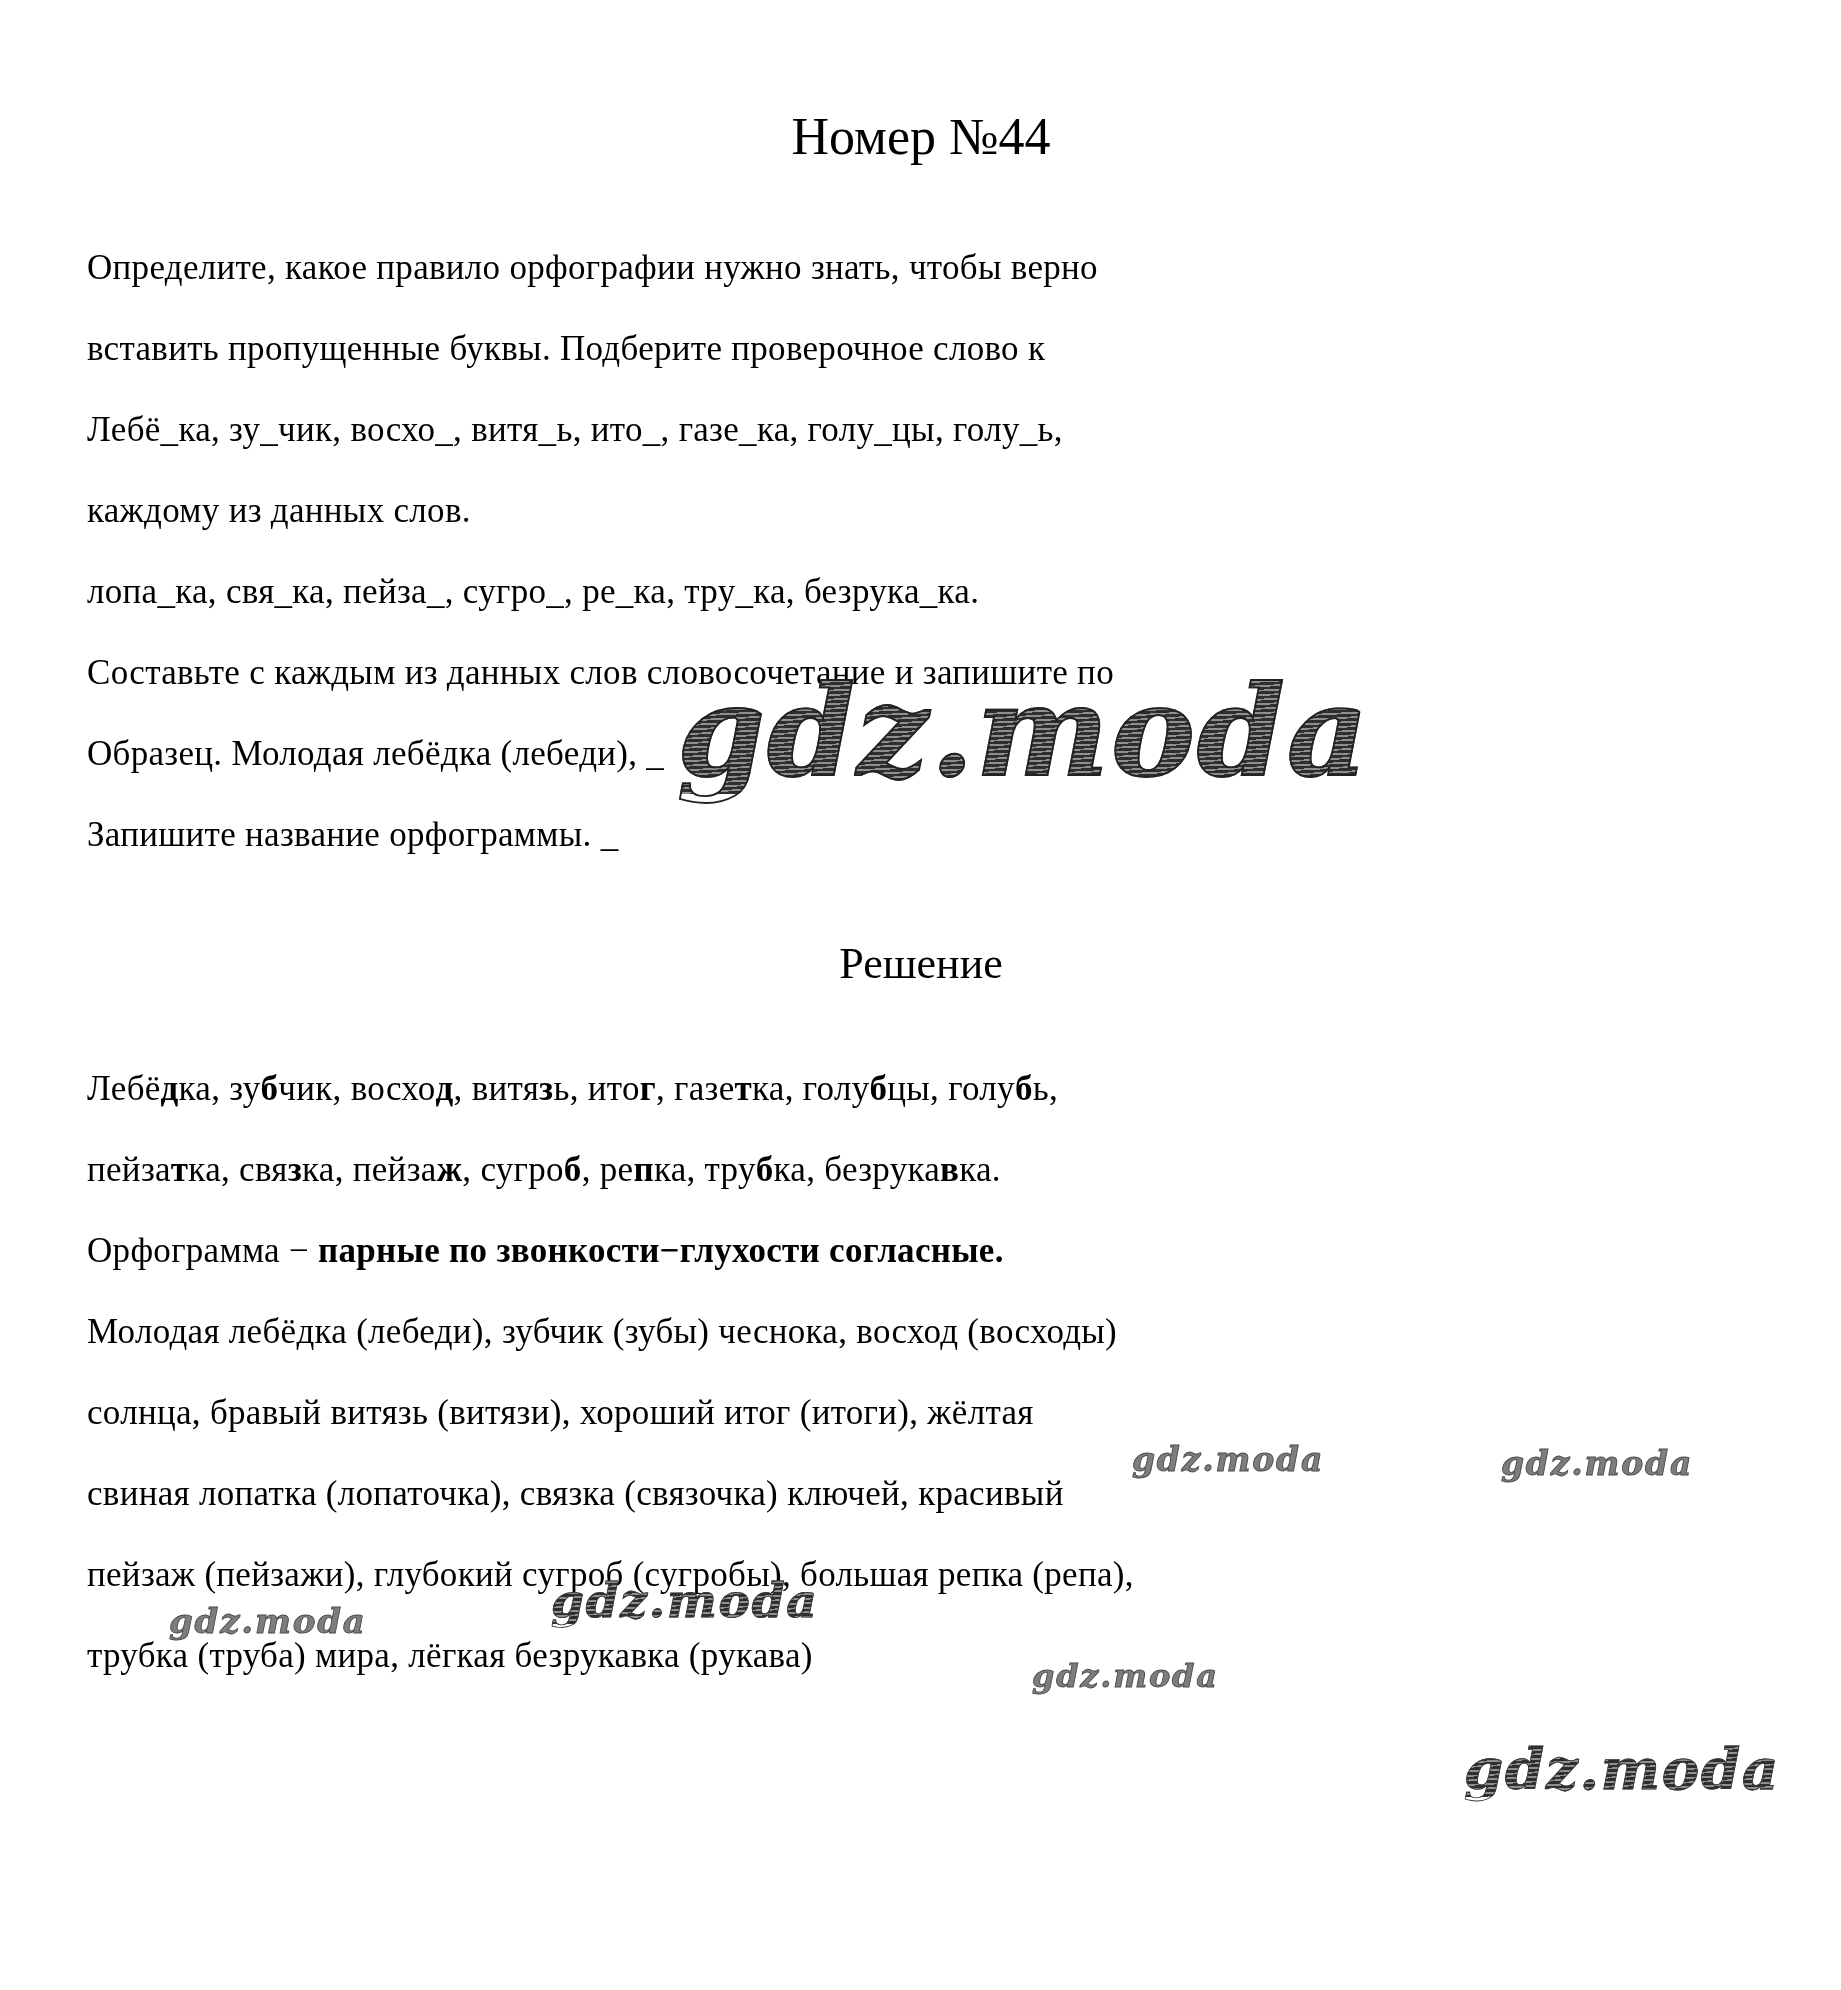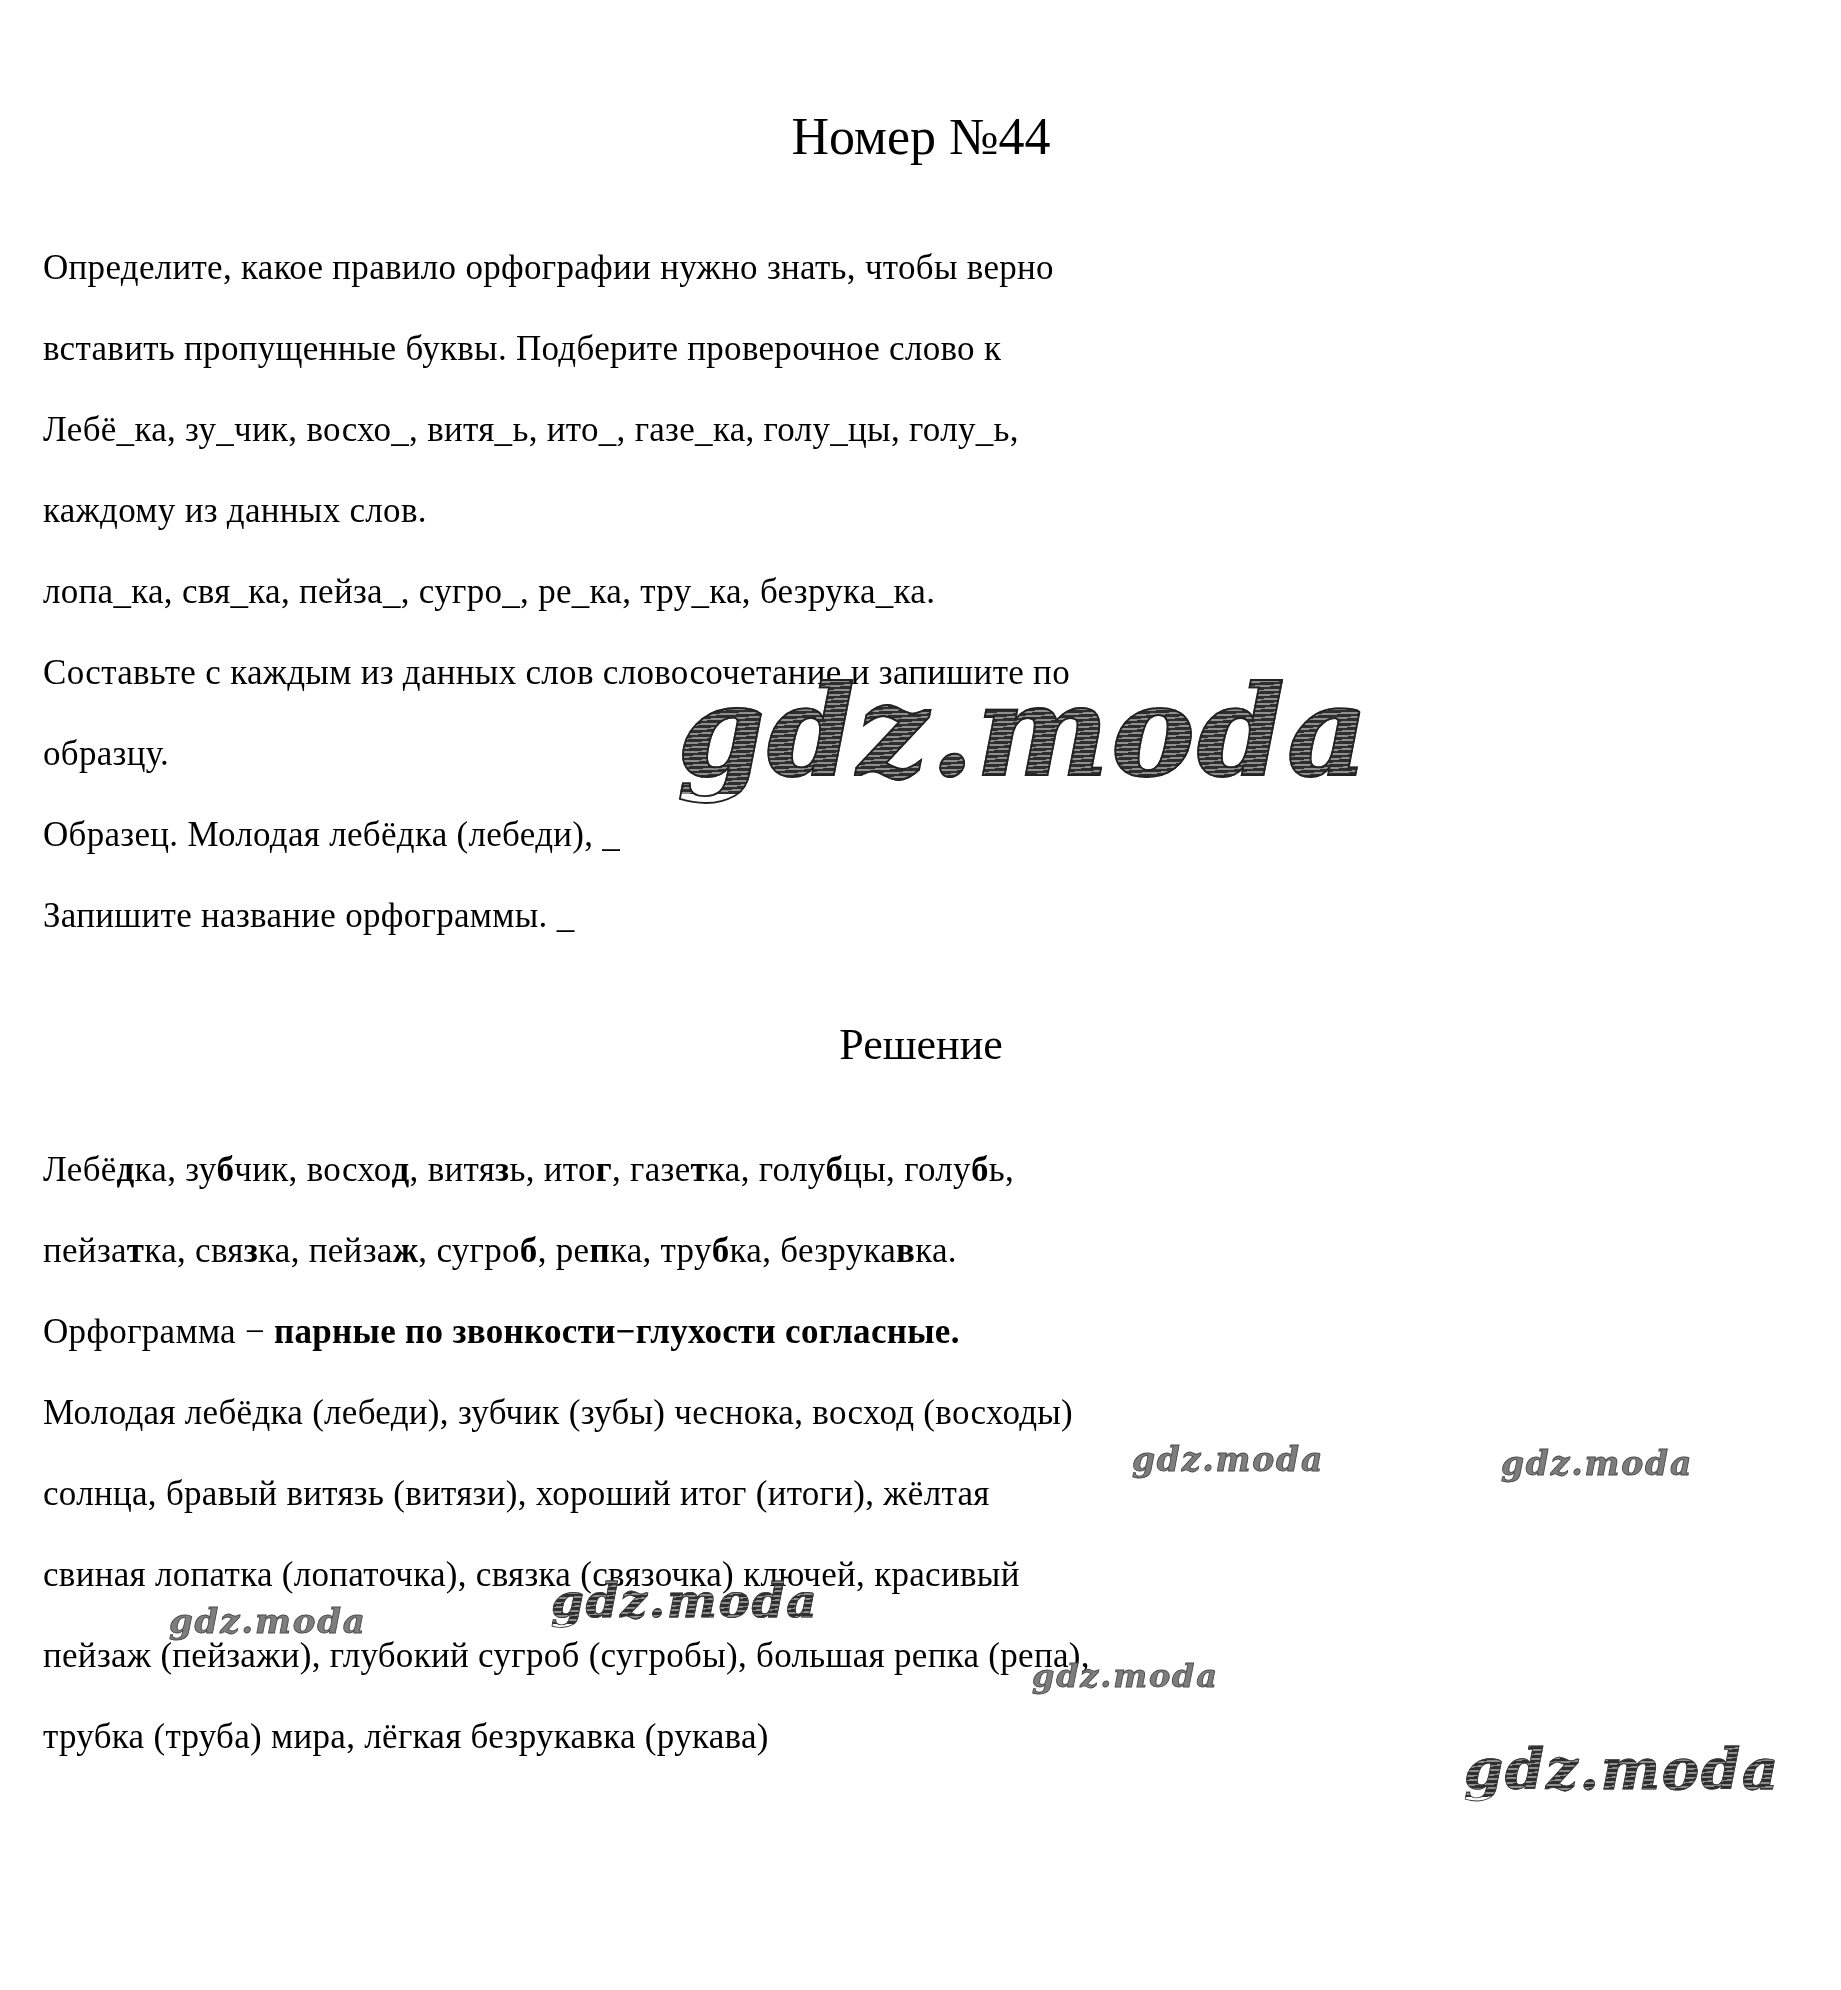--- a/index.html
+++ b/index.html
@@ -8,21 +8,21 @@
     height: 1991px;
     background: #ffffff;
     position: relative;
     overflow: hidden;
     font-family: "Liberation Serif", "DejaVu Serif", serif;
     color: #000000;
   }
   .page {
     position: absolute;
     inset: 0;
-    padding: 0 43px;
+    padding: 0 87px;
     box-sizing: border-box;
   }
   .doc-title {
     margin-top: 101px;
     height: 72px;
     line-height: 72px;
     text-align: center;
     font-size: 52px;
   }
   .task-block {
@@ -77,21 +77,20 @@
 <div class="page">
   <div class="doc-title">Номер №44</div>
 
   <div class="task-block">
       <div class="line">Определите, какое правило орфографии нужно знать, чтобы верно</div>
       <div class="line">вставить пропущенные буквы. Подберите проверочное слово к</div>
       <div class="line">Лебё_ка, зу_чик, восхо_, витя_ь, ито_, газе_ка, голу_цы, голу_ь,</div>
       <div class="line">каждому из данных слов.</div>
       <div class="line">лопа_ка, свя_ка, пейза_, сугро_, ре_ка, тру_ка, безрука_ка.</div>
       <div class="line">Составьте с каждым из данных слов словосочетание и запишите по</div>
-      <div class="line">образцу.</div>
       <div class="line">Образец. Молодая лебёдка (лебеди), _</div>
       <div class="line">Запишите название орфограммы. _</div>
     </div>
 
   <div class="solution-heading">Решение</div>
 
   <div class="solution-block">
       <div class="line"><span>Лебё</span><b>д</b><span>ка, зу</span><b>б</b><span>чик, восхо</span><b>д</b><span>, витя</span><b>з</b><span>ь, ито</span><b>г</b><span>, газе</span><b>т</b><span>ка, голу</span><b>б</b><span>цы, голу</span><b>б</b><span>ь,</span></div>
       <div class="line"><span>пейза</span><b>т</b><span>ка, свя</span><b>з</b><span>ка, пейза</span><b>ж</b><span>, сугро</span><b>б</b><span>, ре</span><b>п</b><span>ка, тру</span><b>б</b><span>ка, безрука</span><b>в</b><span>ка.</span></div>
       <div class="line"><span>Орфограмма − </span><b>парные по звонкости−глухости согласные.</b></div>

